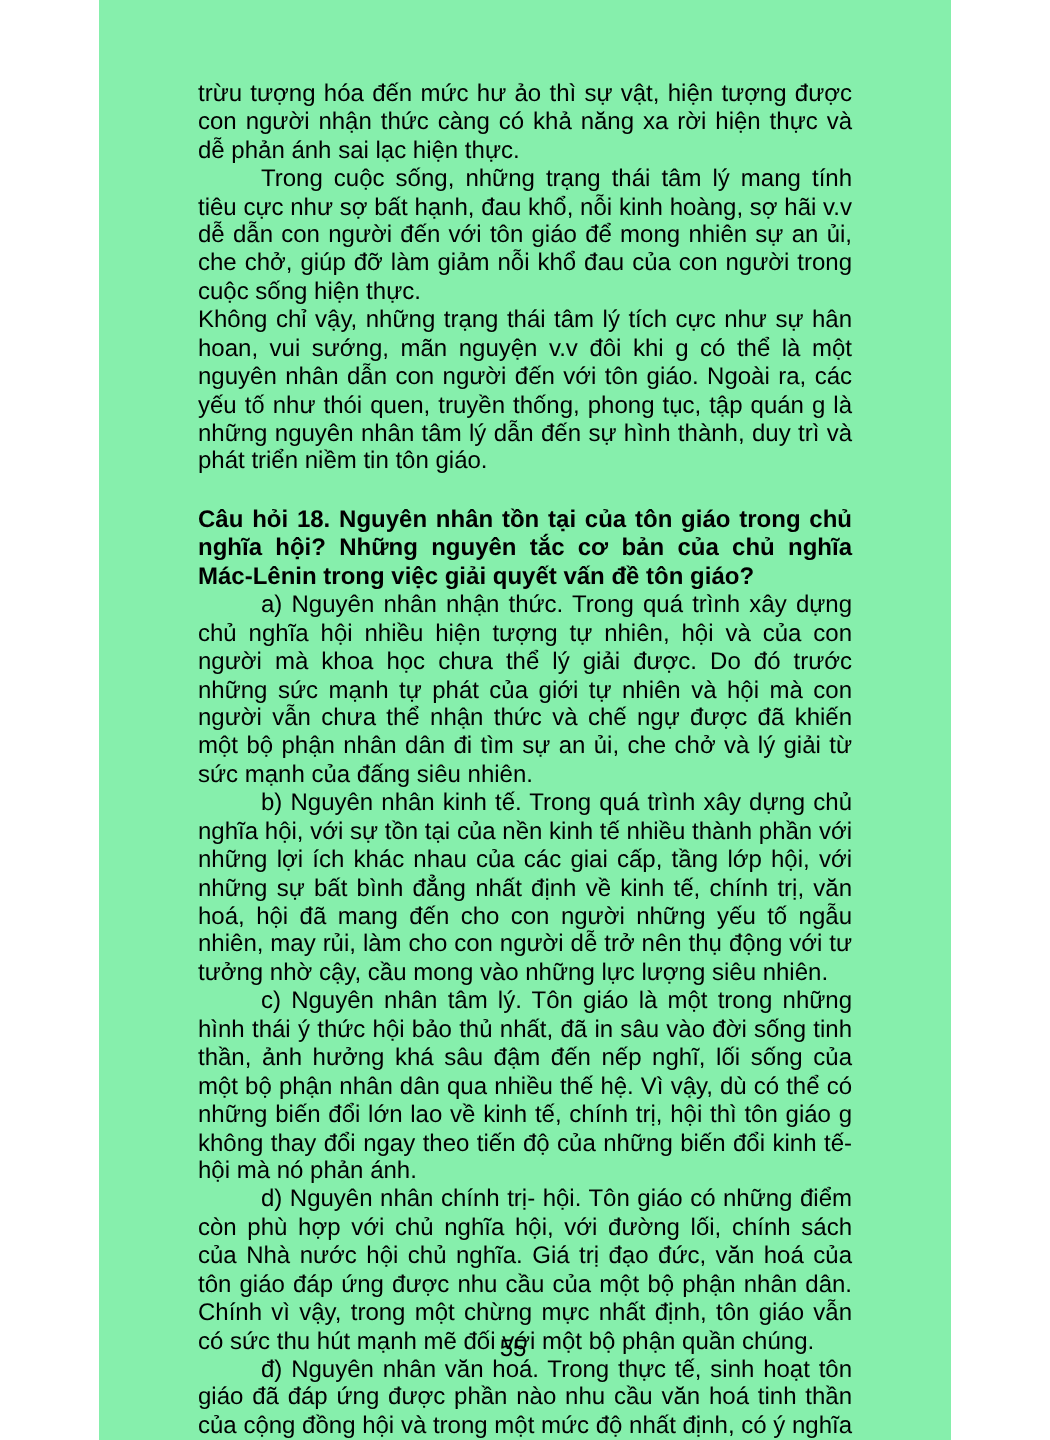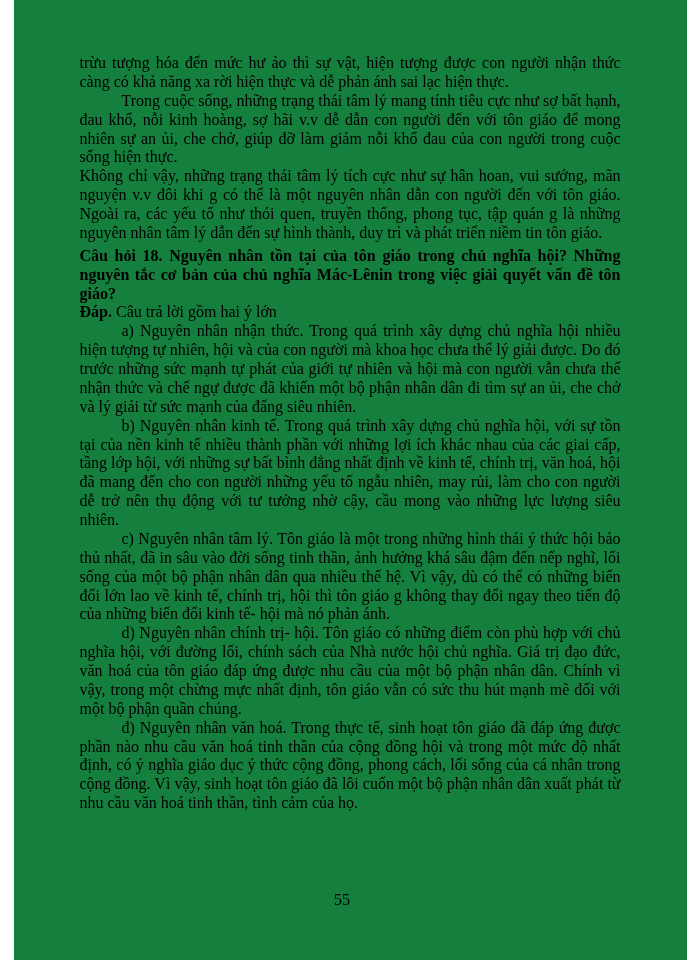--- a/index.html
+++ b/index.html
@@ -2,42 +2,42 @@
 <html lang="vi"><head>
 <meta charset="utf-8">
 <style>
   html, body {
     margin: 0;
     padding: 0;
     background: #ffffff;
   }
   .page {
     position: relative;
-    width: 673px;
+    width: 568px;
     height: 960px;
     margin: 0 auto;
-    background: #15803d;
+    background: #86efac;
     color: #000000;
-    font-family: Liberation Serif, serif;
+    font-family: Liberation Sans, sans-serif;
     font-size: 16px;
     line-height: 1.18;
     box-sizing: border-box;
     padding: 54px 66px 0 66px;
     overflow: hidden;
   }
   .content p {
     margin: 0;
     padding: 0;
     text-align: justify;
   }
   .content p.indent {
     text-indent: 42px;
   }
   .content p.space-before {
-    margin-top: 4px;
+    margin-top: 20px;
   }
   .seg-bold { font-weight: bold; }
   .seg-italic { font-style: italic; }
   .page-number {
     position: absolute;
     left: 0;
     right: 16px;
     bottom: 50px;
     text-align: center;
     font-size: 16px;
@@ -46,21 +46,20 @@
 </style>
 </head>
 <body>
 
 <div class="page">
   <div class="content">
       <p class=""><span class="">trừu tượng hóa đến mức hư ảo thì sự vật, hiện tượng được con người nhận thức càng có khả năng xa rời hiện thực và dễ phản ánh sai lạc hiện thực.</span></p>
       <p class="indent "><span class="">Trong cuộc sống, những trạng thái tâm lý mang tính tiêu cực như sợ bất hạnh, đau khổ, nỗi kinh hoàng, sợ hãi v.v dễ dẫn con người đến với tôn giáo để mong nhiên sự an ủi, che chở, giúp đỡ làm giảm nỗi khổ đau của con người trong cuộc sống hiện thực.</span></p>
       <p class=""><span class="">Không chỉ vậy, những trạng thái tâm lý tích cực như sự hân hoan, vui sướng, mãn nguyện v.v đôi khi g có thể là một nguyên nhân dẫn con người đến với tôn giáo. Ngoài ra, các yếu tố như thói quen, truyền thống, phong tục, tập quán g là những nguyên nhân tâm lý dẫn đến sự hình thành, duy trì và phát triển niềm tin tôn giáo.</span></p>
       <p class="space-before"><span class="seg-bold ">Câu hỏi 18. Nguyên nhân tồn tại của tôn giáo trong chủ nghĩa  hội? Những nguyên tắc cơ bản của chủ nghĩa Mác-Lênin trong việc giải quyết vấn đề tôn giáo?</span></p>
-      <p class=""><span class="seg-bold ">Đáp.</span><span class=""> Câu trả lời gồm hai ý lớn</span></p>
       <p class="indent "><span class="">a) Nguyên nhân nhận thức. Trong quá trình xây dựng chủ nghĩa  hội nhiều hiện tượng tự nhiên,  hội và của con người mà khoa học chưa thể lý giải được. Do đó trước những sức mạnh tự phát của giới tự nhiên và  hội mà con người vẫn chưa thể nhận thức và chế ngự được đã khiến một bộ phận nhân dân đi tìm sự an ủi, che chở và lý giải từ sức mạnh của đấng siêu nhiên.</span></p>
       <p class="indent "><span class="">b) Nguyên nhân kinh tế. Trong quá trình xây dựng chủ nghĩa  hội, với sự tồn tại của nền kinh tế nhiều thành phần với những lợi ích khác nhau của các giai cấp, tầng lớp  hội, với những sự bất bình đẳng nhất định về kinh tế, chính trị, văn hoá,  hội đã mang đến cho con người những yếu tố ngẫu nhiên, may rủi, làm cho con người dễ trở nên thụ động với tư tưởng nhờ cậy, cầu mong vào những lực lượng siêu nhiên.</span></p>
       <p class="indent "><span class="">c) Nguyên nhân tâm lý. Tôn giáo là một trong những hình thái ý thức  hội bảo thủ nhất, đã in sâu vào đời sống tinh thần, ảnh hưởng khá sâu đậm đến nếp nghĩ, lối sống của một bộ phận nhân dân qua nhiều thế hệ. Vì vậy, dù có thể có những biến đổi lớn lao về kinh tế, chính trị,  hội thì tôn giáo g không thay đổi ngay theo tiến độ của những biến đổi kinh tế-  hội mà nó phản ánh.</span></p>
       <p class="indent "><span class="">d) Nguyên nhân chính trị-  hội. Tôn giáo có những điểm còn phù hợp với chủ nghĩa  hội, với đường lối, chính sách của Nhà nước  hội chủ nghĩa. Giá trị đạo đức, văn hoá của tôn giáo đáp ứng được nhu cầu của một bộ phận nhân dân. Chính vì vậy, trong một chừng mực nhất định, tôn giáo vẫn có sức thu hút mạnh mẽ đối với một bộ phận quần chúng.</span></p>
       <p class="indent "><span class="">đ) Nguyên nhân văn hoá. Trong thực tế, sinh hoạt tôn giáo đã đáp ứng được phần nào nhu cầu văn hoá tinh thần của cộng đồng  hội và trong một mức độ nhất định, có ý nghĩa giáo dục ý thức cộng đồng, phong cách, lối sống của cá nhân trong cộng đồng. Vì vậy, sinh hoạt tôn giáo đã lôi cuốn một bộ phận nhân dân xuất phát từ nhu cầu văn hoá tinh thần, tình cảm của họ.</span></p>
     </div>
   <div class="page-number">55</div>
 </div>
 
 </body></html>

